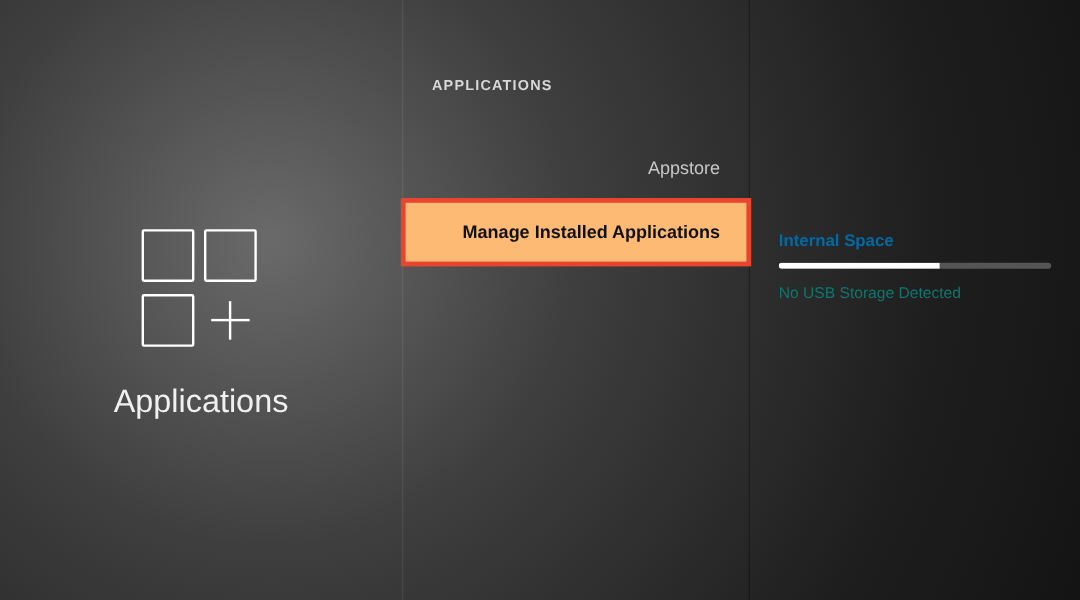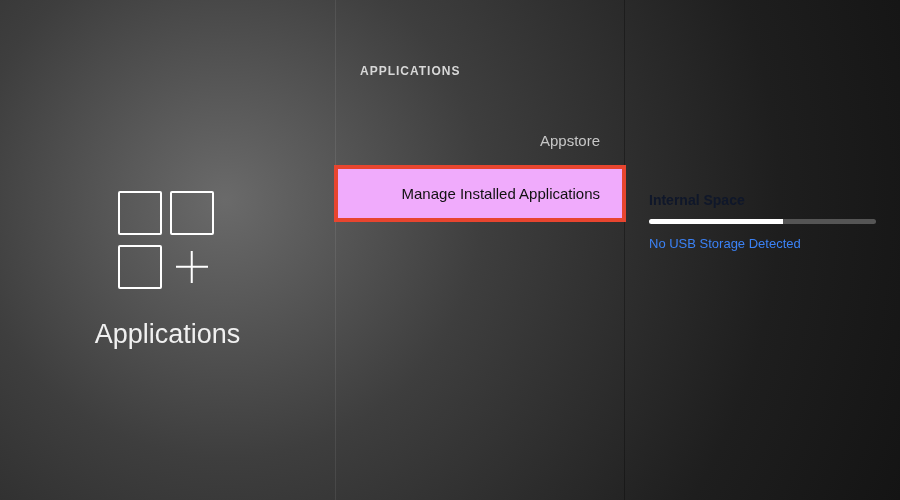--- a/index.html
+++ b/index.html
@@ -60,52 +60,52 @@
       font-weight: 600;
     }
     .menu-item {
       padding: 18px 24px;
       font-size: 15px;
       color: #c7c7c7;
       cursor: pointer;
       text-align: right;
     }
     .menu-item.selected {
-      background: #f0abfc;
+      background: #fdba74;
       color: #111;
-      font-weight: 400;
+      font-weight: 700;
       outline: 4px solid #e8452f;
       outline-offset: -2px;
       position: relative;
       z-index: 2;
     }
 
     .right-pane {
       flex: 1;
       padding: 190px 24px 0 24px;
       color: #c7c7c7;
       font-size: 13px;
       line-height: 1.5;
     }
     .desc { margin-bottom: 28px; color: #bdbdbd; }
-    .space-title { color: #0f172a; font-weight: 600; margin-bottom: 8px; font-size: 14px; }
+    .space-title { color: #0369a1; font-weight: 600; margin-bottom: 8px; font-size: 14px; }
     .progress {
       width: 100%;
       height: 5px;
       background: #555;
       border-radius: 3px;
       overflow: hidden;
       margin-bottom: 10px;
     }
     .progress-fill {
       height: 100%;
       background: #fff;
     }
     .space-text { color: #bdbdbd; margin-bottom: 22px; font-size: 13px; }
-    .ext-status { color: #3b82f6; font-size: 13px; }
+    .ext-status { color: #0f766e; font-size: 13px; }
   </style>
 </head>
 <body>
 
 <div class="left-pane">
   <div class="app-icon">
     <div class="sq"></div>
     <div class="sq"></div>
     <div class="sq"></div>
     <div class="plus"></div>

